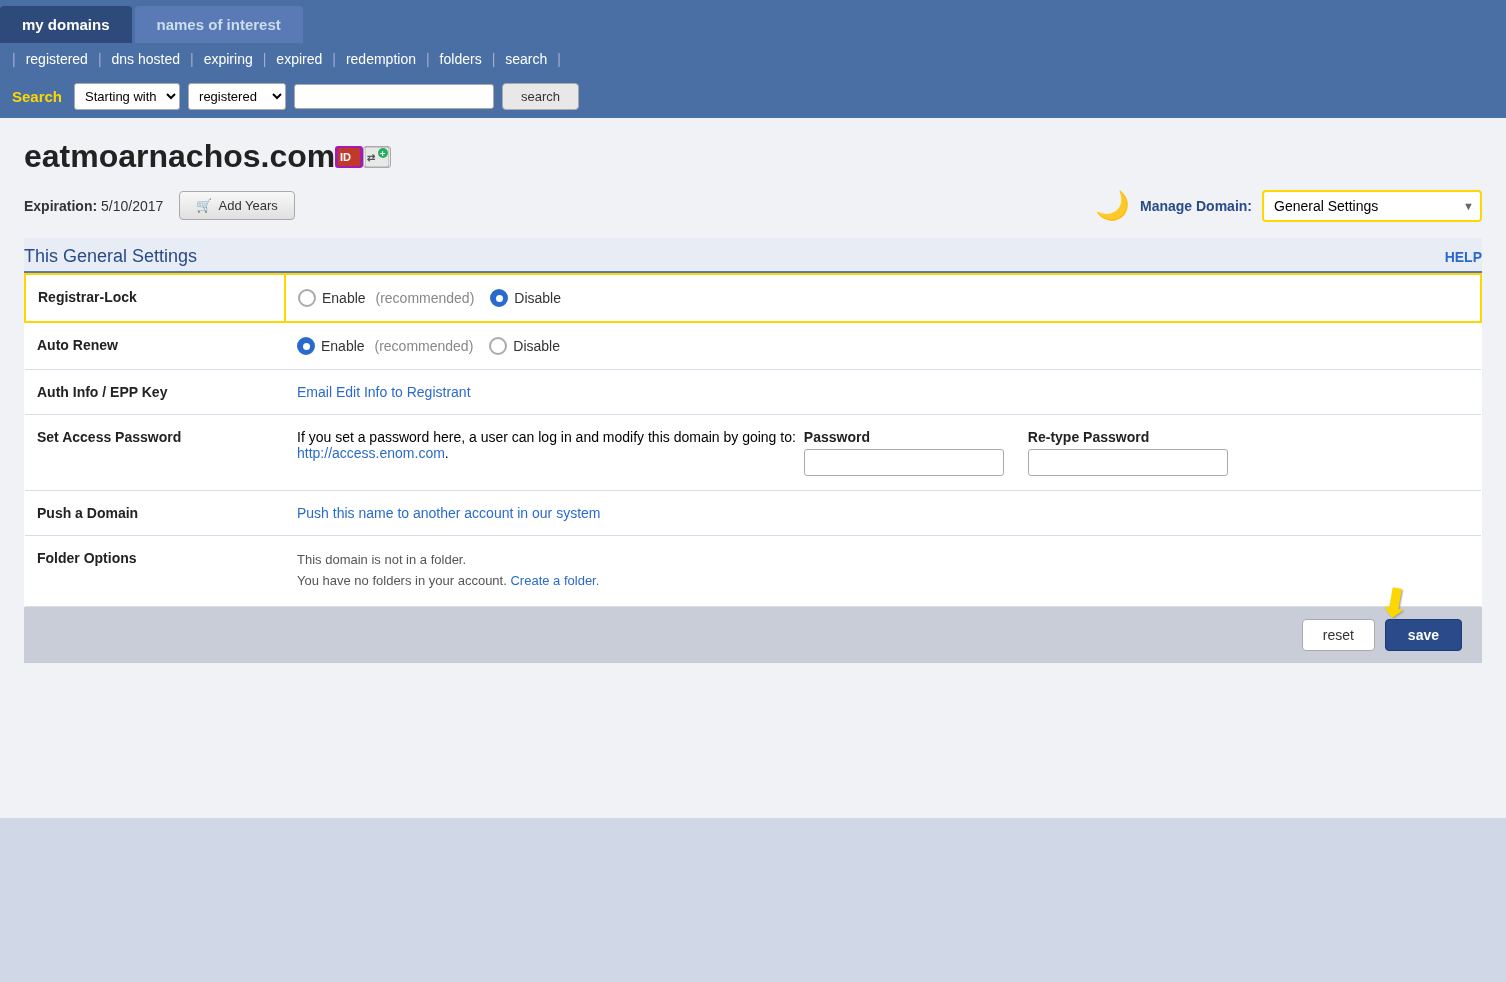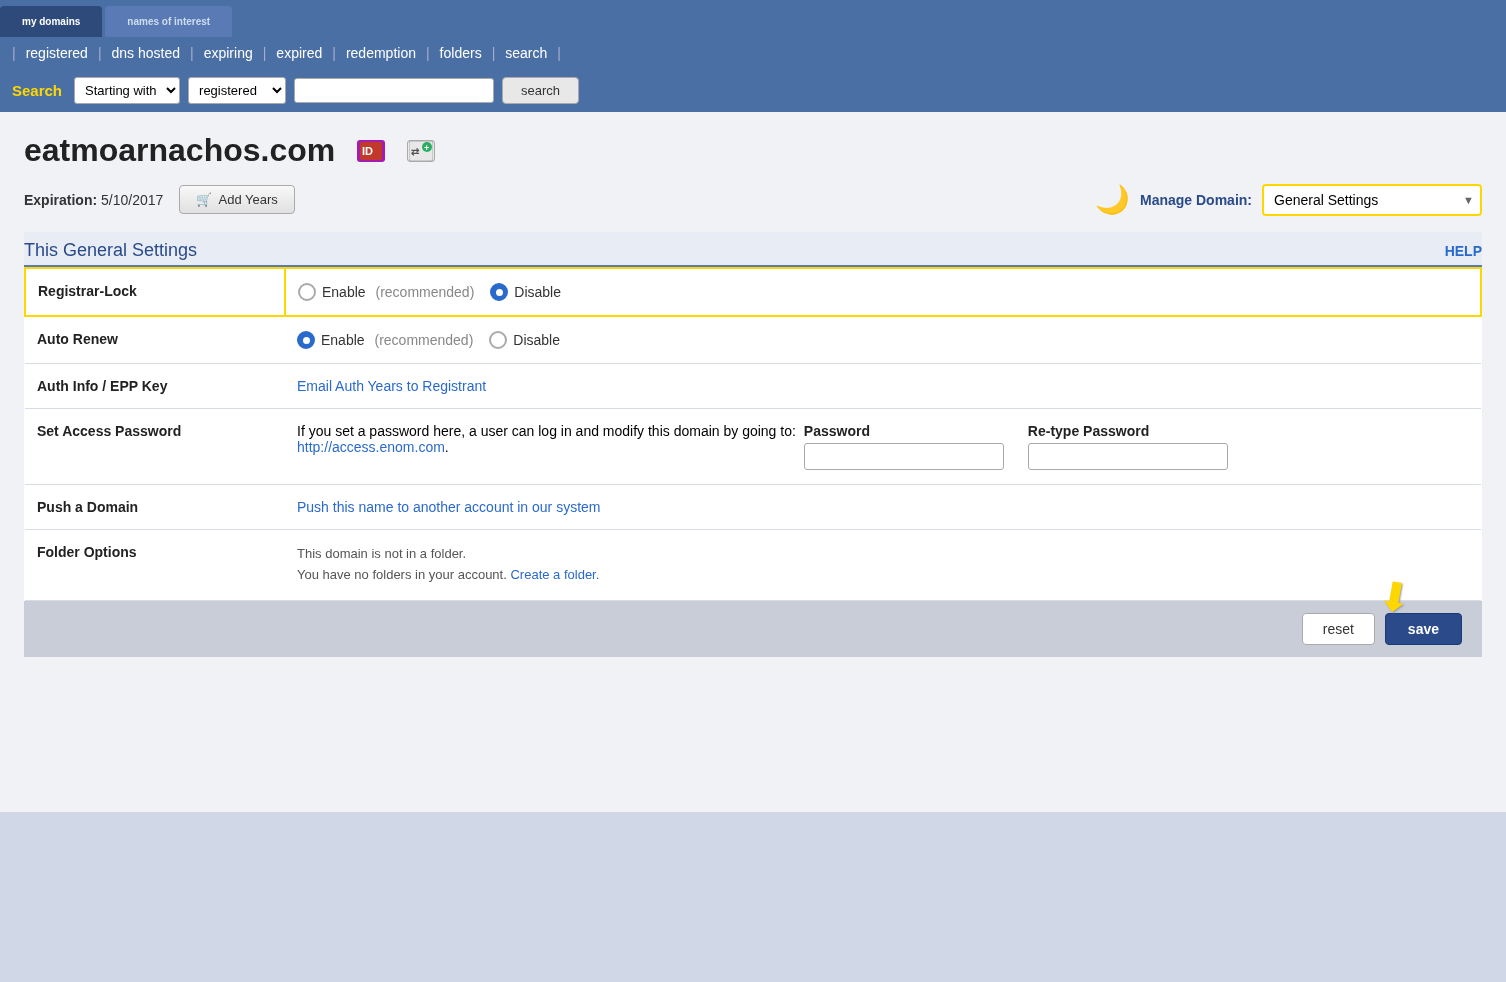--- a/index.html
+++ b/index.html
@@ -2,21 +2,21 @@
 <html><head>
   <meta charset="utf-8">
   <style>
     * { box-sizing: border-box; margin: 0; padding: 0; }
     body { font-family: Arial, sans-serif; font-size: 14px; background: #d0d8e8; }
 
     
     .top-tabs { display: flex; background: #4a6fa5; padding: 0; }
     .top-tab {
       padding: 10px 22px;
-      font-size: 10px;
+      font-size: 15px;
       font-weight: bold;
       cursor: pointer;
       color: #fff;
       border: none;
       background: #3a5a8c;
       border-radius: 4px 4px 0 0;
       margin-right: 3px;
       margin-top: 6px;
     }
     .top-tab.active {
@@ -91,21 +91,21 @@
       min-height: 700px;
     }
 
     
     .domain-title {
       font-size: 32px;
       font-weight: bold;
       color: #222;
       display: flex;
       align-items: center;
-      gap: 22px;
+      gap: 0;
       margin-bottom: 14px;
     }
     .domain-icon {
       display: inline-flex;
       align-items: center;
       justify-content: center;
       width: 28px;
       height: 22px;
       background: #a21caf;
       border-radius: 3px;
@@ -451,21 +451,21 @@
                 <span class="radio-btn"></span>
                 <span class="radio-label">Disable</span>
               </label>
             </div>
           </td>
         </tr>
 
         <tr>
           <td>Auth Info / EPP Key</td>
           <td>
-            <a class="link-blue">Email Auth Years to Registrant</a>
+            <a class="link-blue">Email Edit Info to Registrant</a>
           </td>
         </tr>
 
         <tr>
           <td>Set Access Password</td>
           <td>
             <div class="password-section">
               <div>
                 <span>If you set a password here, a user can log in and modify this domain by going to:</span>
                 <br>

